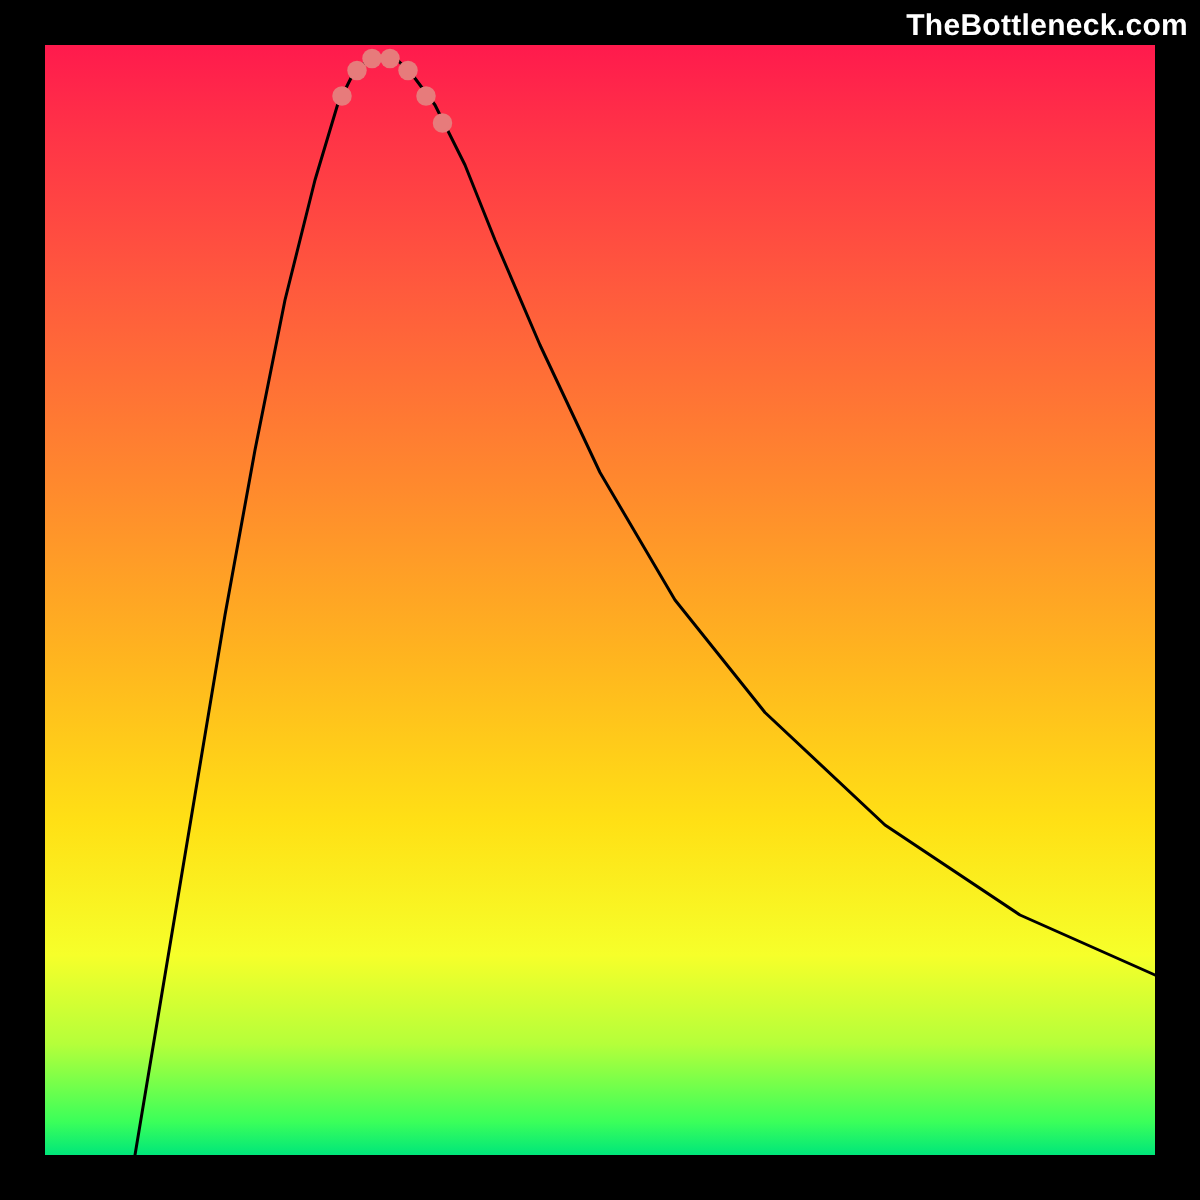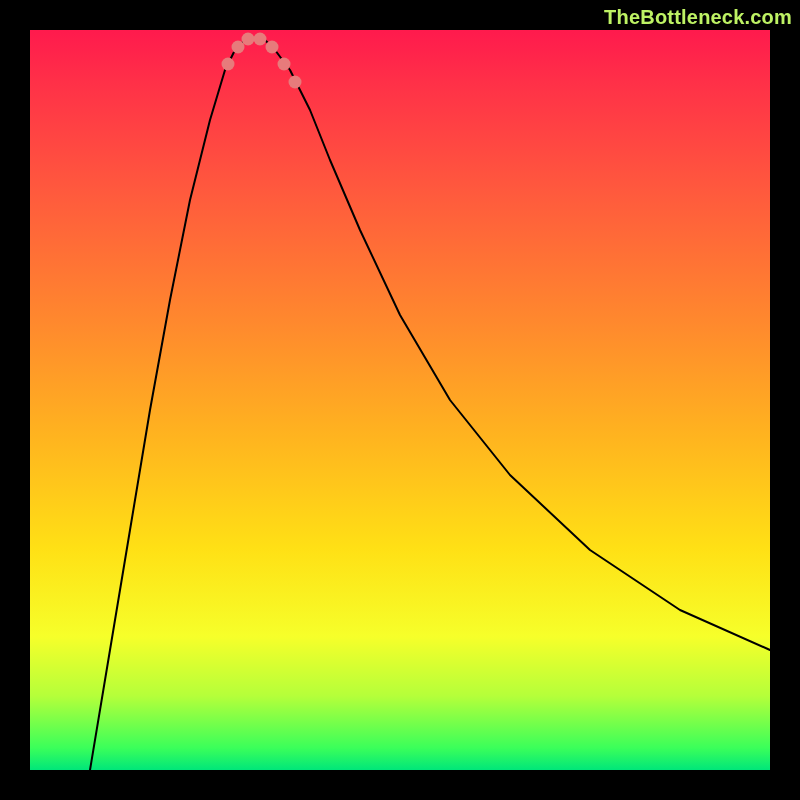--- a/index.html
+++ b/index.html
@@ -35,21 +35,21 @@
       #ffe015 70%,
       #f6ff2a 82%,
       #b5ff3a 90%,
       #3bff5a 97%,
       #00e67a 100%);
   }
   .watermark {
     position: absolute;
     top: 6px;
     right: 8px;
-    color: #bef264;
+    color: #ffffff;
     font-size: 20px;
     font-weight: 600;
     letter-spacing: 0.2px;
     user-select: none;
   }
   svg.curve {
     position: absolute;
     left: 0;
     top: 0;
     width: 740px;

